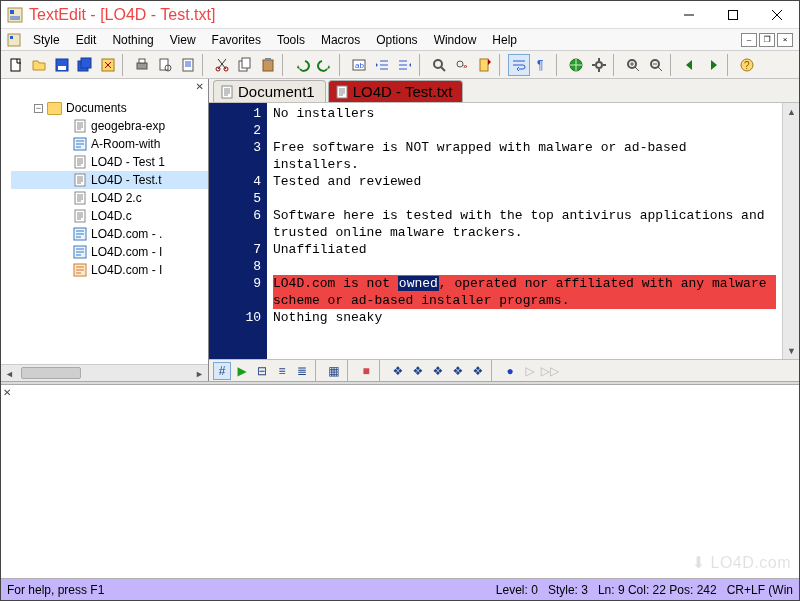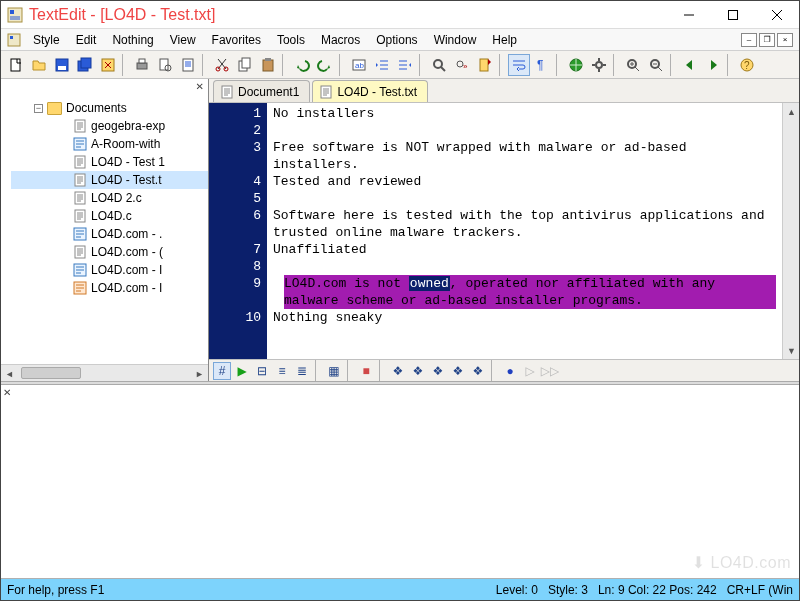--- a/index.html
+++ b/index.html
@@ -40,44 +40,44 @@
   .folder-ico { width: 15px; height: 13px; background:#ffd76d; border:1px solid #caa33a; border-radius:1px; }
   .tree-row.sel { background: #cde6ff; }
   .sb-hscroll { height: 17px; background: #e9e9e9; border-top:1px solid #ccc; position: relative; }
   .sb-hscroll .thumb { position:absolute; left:20px; top:2px; height:12px; width:60px; background:#cfcfcf; border:1px solid #aaa; border-radius:2px; }
   .sb-hscroll .arrow { position:absolute; top:0; width:17px; height:17px; display:flex; align-items:center; justify-content:center; font-size:9px; color:#555; }
   .sb-hscroll .arrow.l{left:0} .sb-hscroll .arrow.r{right:0}
 
   
   .editor-area { flex: 1; display: flex; flex-direction: column; min-width: 0; }
   .tabs { height: 24px; background: #f2f0ec; border-bottom: 1px solid #c0c0c0; display: flex; align-items: flex-end; padding-left: 4px; gap: 2px; }
-  .tab { display: flex; align-items: center; height: 22px; padding: 0 10px 0 6px; border: 1px solid #b0b0b0; border-bottom: none; border-radius: 4px 4px 0 0; background: #ece9e2; font-size: 12px; gap: 4px; }
-  .tab.active { background: #fef9c3; }
+  .tab { display: flex; align-items: center; height: 22px; padding: 0 10px 0 6px; border: 1px solid #b0b0b0; border-bottom: none; border-radius: 4px 4px 0 0; background: #ece9e2; font-size: 15px; gap: 4px; }
+  .tab.active { background: #b91c1c; }
   .tab .fico { width: 14px; height: 14px; }
 
   .editor-body { flex: 1; display: flex; background: #fff; min-height: 0; }
   .gutter { background: #0b1f6b; color: #fff; font-family: "Courier New", monospace; font-size: 13px; width: 58px; text-align: right; padding: 2px 6px 2px 0; line-height: 17px; }
   .gutter .ln { height: 17px; }
   .code { flex: 1; font-family: "Courier New", monospace; font-size: 13px; padding: 2px 6px; line-height: 17px; white-space: pre-wrap; position: relative; overflow: hidden; }
   .code .line { min-height: 17px; }
-  .code .hl-line { background: #a21caf; margin-left: 11px; }
+  .code .hl-line { background: #ef4444; }
   .code .sel { background: #0b1f6b; color: #fff; padding: 0 1px; }
   .vscroll { width: 17px; background: #e9e9e9; border-left:1px solid #ccc; position:relative; }
   .vscroll .arrow { position:absolute; left:0; width:17px; height:17px; display:flex; align-items:center; justify-content:center; font-size:9px; color:#555;}
   .vscroll .arrow.u{top:0} .vscroll .arrow.d{bottom:0}
 
   .editor-toolbar { height: 22px; border-top: 1px solid #c0c0c0; background: #f2f0ec; display: flex; align-items: center; padding: 0 4px; gap: 2px; }
   .etb { width: 18px; height: 18px; display: flex; align-items: center; justify-content: center; font-size: 12px; color:#226; }
   .etb.on { border:1px solid #7aa7d8; background:#dbe8f8; }
 
   .splitter-h { height: 4px; background: #dcdcdc; border-top:1px solid #aaa; border-bottom:1px solid #aaa; cursor: row-resize; }
   .bottom-pane { flex: 1; background: #fff; position: relative; }
   .bottom-pane .close { position: absolute; top: 2px; left: 2px; font-size: 10px; color:#444; }
 
-  .statusbar { height: 22px; border-top: 1px solid #b0b0b0; background: #7dd3fc; display: flex; align-items: center; font-size: 12px; padding: 0 6px; gap: 10px; }
+  .statusbar { height: 22px; border-top: 1px solid #b0b0b0; background: #c4b5fd; display: flex; align-items: center; font-size: 12px; padding: 0 6px; gap: 10px; }
   .statusbar .cell { white-space: nowrap; }
   .statusbar .stretch { flex: 1; }
 
   .watermark { position: absolute; right: 8px; bottom: 28px; font-size: 16px; color: rgba(0,0,0,0.12); font-weight: 500; letter-spacing: 0.5px; pointer-events: none; font-family: Arial, sans-serif; }
 
   
   svg { display:block; }
 </style>
 </head>
 <body>
@@ -386,30 +386,20 @@
           </div>
           <div class="tree-row">
             <span style="width:58px"></span>
             <span class="file-ico">
               <svg width="14" height="14">
                 <rect x="1" y="1" width="12" height="12" fill="#eaf4ff" stroke="#3a7abf"></rect>
                 <path d="M3 4h8M3 7h8M3 10h5" stroke="#3a7abf"></path>
               </svg>
             </span>
             <span>LO4D.com - .</span>
-          </div>
-          <div class="tree-row">
-            <span style="width:58px"></span>
-            <span class="file-ico">
-              <svg width="14" height="14">
-                <rect x="2" y="1" width="10" height="12" fill="#fff" stroke="#888"></rect>
-                <path d="M4 4h6M4 6h6M4 8h6M4 10h4" stroke="#888"></path>
-              </svg>
-            </span>
-            <span>LO4D.com - (</span>
           </div>
           <div class="tree-row">
             <span style="width:58px"></span>
             <span class="file-ico">
               <svg width="14" height="14">
                 <rect x="1" y="1" width="12" height="12" fill="#eaf4ff" stroke="#3a7abf"></rect>
                 <path d="M3 4h8M3 7h8M3 10h5" stroke="#3a7abf"></path>
               </svg>
             </span>
             <span>LO4D.com - I</span>

